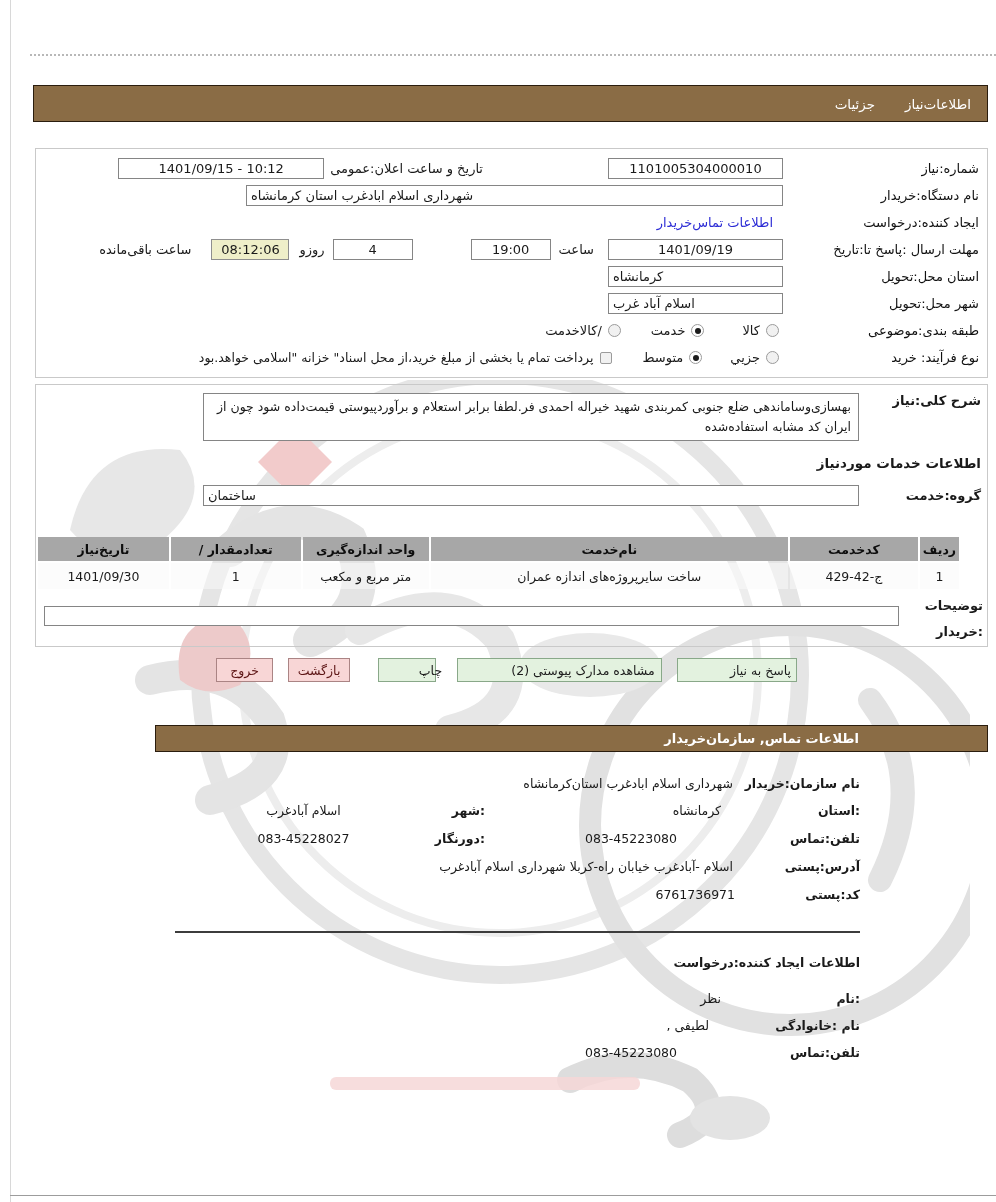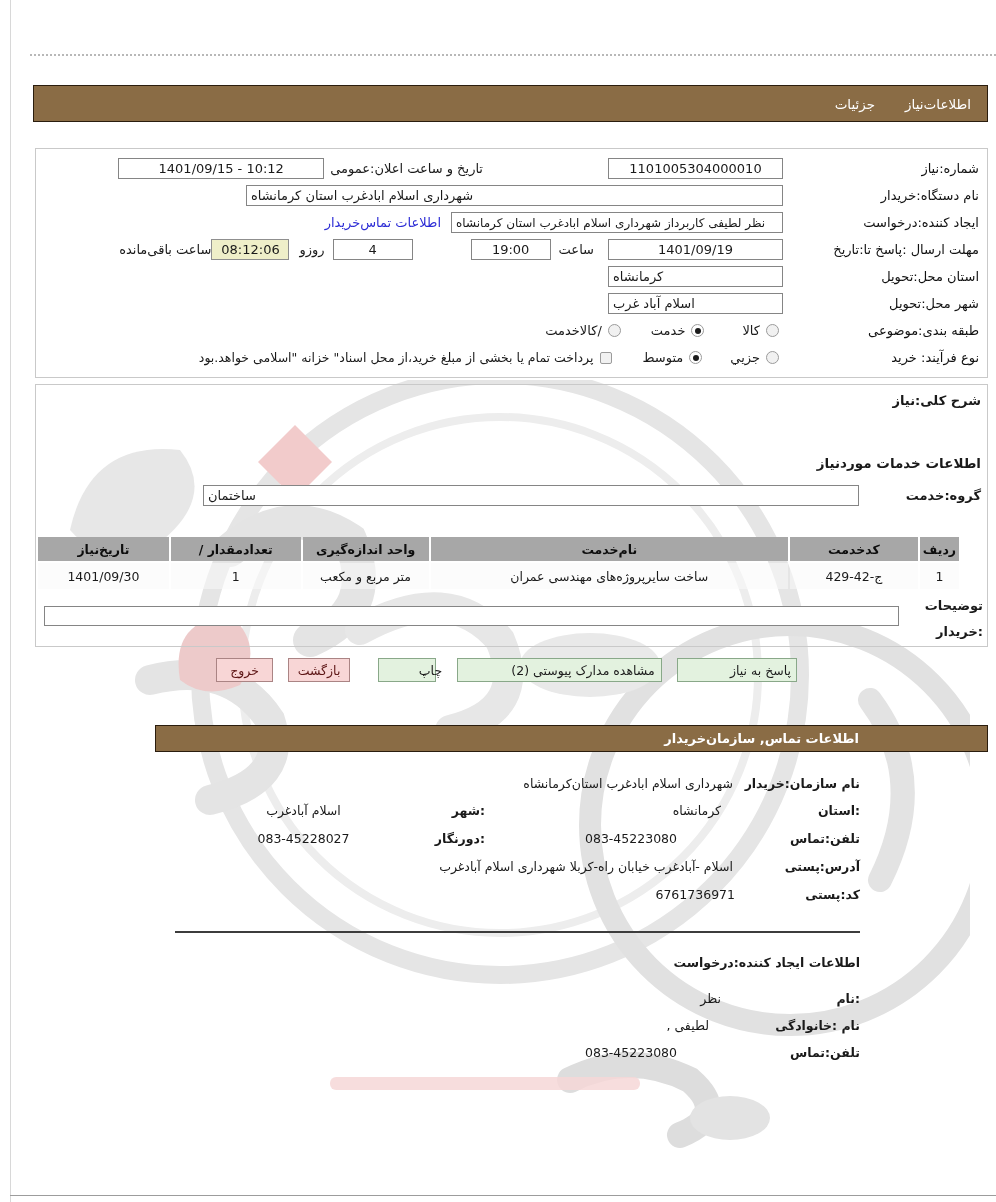--- a/index.html
+++ b/index.html
@@ -84,33 +84,32 @@
     <div class="inp ltr" style="width:206px;margin-right:6px;">1401/09/15 - 10:12</div>
   </div>
 
   <div class="frow">
     <span class="lbl">نام دستگاه:خریدار</span>
     <div class="inp rt" style="width:537px;">شهرداری اسلام ابادغرب استان کرمانشاه</div>
   </div>
 
   <div class="frow">
     <span class="lbl">ایجاد کننده:درخواست</span>
-    <div class="inp rt" style="width:332px;font-size:12px;">نظر لطیفی کاربرداز شهرداری اسلام ابادغرب استان کرمانشاه</div>
     <span class="link" style="margin-right:10px;">اطلاعات تماس‌خریدار</span>
   </div>
 
   <div class="frow">
     <span class="lbl">مهلت ارسال :پاسخ تا:تاریخ</span>
     <div class="inp ltr" style="width:175px;">1401/09/19</div>
     <span style="margin-right:14px;">ساعت</span>
     <div class="inp ltr" style="width:80px;margin-right:8px;">19:00</div>
     <div class="inp ltr" style="width:80px;margin-right:58px;">4</div>
     <span style="margin-right:8px;">روزو</span>
     <div class="cd ltr" style="width:78px;margin-right:10px;">08:12:06</div>
-    <span style="margin-right:0;">ساعت باقی‌مانده</span>
+    <span style="margin-right:20px;">ساعت باقی‌مانده</span>
   </div>
 
   <div class="frow">
     <span class="lbl">استان محل:تحویل</span>
     <div class="inp rt" style="width:175px;">کرمانشاه</div>
   </div>
 
   <div class="frow">
     <span class="lbl">شهر محل:تحویل</span>
     <div class="inp rt" style="width:175px;">اسلام آباد غرب</div>
@@ -134,20 +133,21 @@
     <span style="margin-right:6px;">متوسط</span>
     <span class="chk" style="margin-right:30px;"></span>
     <span style="margin-right:7px;font-size:12.5px;">پرداخت تمام یا بخشی از مبلغ خرید،از محل اسناد" خزانه "اسلامی خواهد.بود</span>
   </div>
 
 </div>
 
 <div class="z panel box2">
 
   <span class="abs b" style="right:6px;top:8px;">شرح کلی:نیاز</span>
+  <div class="abs" style="right:128px;top:8px;width:656px;height:48px;border:1px solid #858585;background:#fff;box-sizing:border-box;padding:3px 7px;font-size:12.5px;line-height:1.6;text-align:right;overflow:hidden;">بهسازی‌وساماندهی ضلع جنوبی کمربندی شهید خیراله احمدی فر.لطفا برابر استعلام و برآوردپیوستی قیمت‌داده شود چون از ایران کد مشابه استفاده‌شده</div>
 
   <span class="abs b" style="right:6px;top:70px;font-size:13.5px;">اطلاعات خدمات موردنیاز</span>
 
   <span class="abs b" style="right:6px;top:103px;">گروه:خدمت</span>
   <div class="abs inp rt" style="right:128px;top:100px;width:656px;">ساختمان</div>
 
   <table class="tbl abs" style="right:26px;top:150px;">
     <thead>
       <tr>
         <th style="width:30px;">ردیف</th>
@@ -155,21 +155,21 @@
         <th style="width:352px;">نام‌خدمت</th>
         <th style="width:120px;">واحد اندازه‌گیری</th>
         <th style="width:124px;">تعدادمقدار /</th>
         <th style="width:125px;">تاریخ‌نیاز</th>
       </tr>
     </thead>
     <tbody>
       <tr>
         <td>1</td>
         <td class="ltr">429-42-ج</td>
-        <td>ساخت سایرپروژه‌های مهندسی عمران</td>
+        <td>ساخت سایرپروژه‌های اندازه عمران</td>
         <td>متر مربع و مکعب</td>
         <td>1</td>
         <td class="ltr">1401/09/30</td>
       </tr>
     </tbody>
   </table>
 
   <span class="abs b" style="right:4px;top:213px;">توضیحات</span>
   <span class="abs b" style="right:4px;top:239px;">:خریدار</span>
   <div class="abs inp rt" style="right:88px;top:221px;width:855px;height:20px;"></div>

